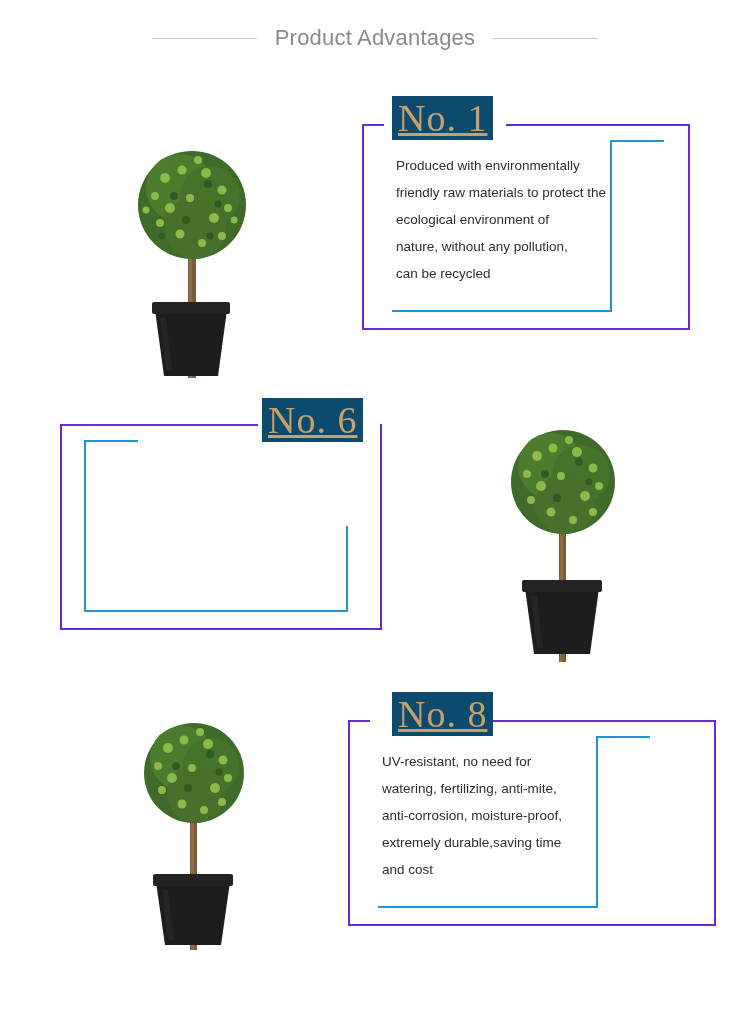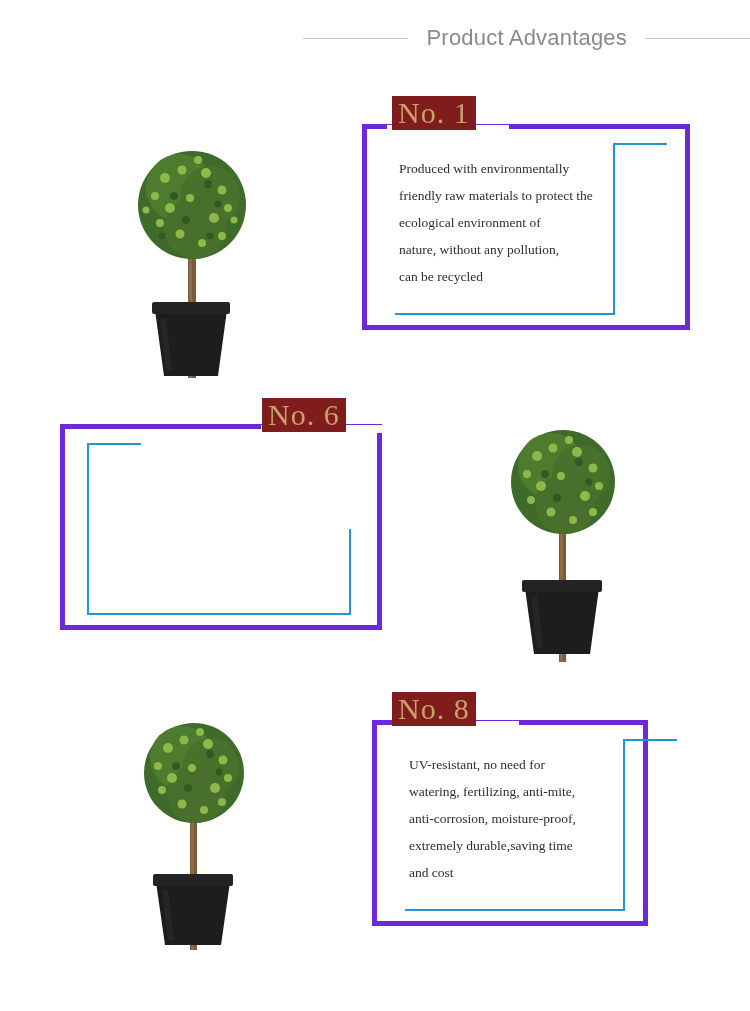--- a/index.html
+++ b/index.html
@@ -18,21 +18,21 @@
 
   
   .page-header {
     position: absolute;
     top: 16px;
     left: 0;
     width: 750px;
     height: 44px;
     display: flex;
     align-items: center;
-    justify-content: flex-end;
+    justify-content: center;
   }
   .header-rule {
     flex: 0 0 auto;
     height: 1px;
     background: #c9c9c9;
     width: 105px;
   }
   .header-title {
     font-size: 22px;
     color: #8a8a8a;
@@ -43,34 +43,34 @@
   }
 
   
   .plant { position: absolute; }
   .plant svg { display: block; }
 
   
   .no-label {
     position: absolute;
     font-family: "Liberation Serif", serif;
-    font-size: 30px;
+    font-size: 38px;
     color: #c8a06a;
     letter-spacing: 1px;
     white-space: nowrap;
     z-index: 5;
-    background: #7f1d1d;
+    background: #0c4a6e;
     padding: 0 6px;
+    text-decoration: underline;
   }
 
   
   .card {
     position: absolute;
-    border: 5px solid #6d28d9;
-    font-family: Liberation Serif, serif;
+    border: 2px solid #6d28d9;
   }
   .card .inner-l {
     position: absolute;
     border-left: 2px solid #2196d6;
   }
   .card .inner-t {
     position: absolute;
     border-top: 2px solid #2196d6;
   }
   .card .inner-r {
@@ -239,21 +239,21 @@
         <circle cx="101" cy="112" r="3.5"></circle>
     </g>
     <path d="M38 222 L112 222 L103 285 L47 285 Z" fill="#1d1d1d"></path>
     <rect x="35" y="214" width="80" height="12" rx="2" fill="#232323"></rect>
     <path d="M44 230 L50 230 L56 280 L50 280 Z" fill="#2b2b2b" opacity="0.7"></path>
   </svg>
 </div>
 
 <div class="no-label" style="left:392px; top:692px;">No. 8</div>
 
-<div class="card" style="left:372px; top:720px; width:276px; height:206px;">
+<div class="card" style="left:348px; top:720px; width:368px; height:206px;">
   <div class="border-mask" style="left:20px; top:-4px; width:122px; height:8px;"></div>
   <div class="inner-l" style="left:246px; top:14px; height:170px;"></div>
   <div class="inner-t" style="left:246px; top:14px; width:54px;"></div>
   <div class="inner-b" style="left:28px; top:184px; width:220px;"></div>
   <div class="card-text" style="left:32px; top:26px; width:268px;">UV-resistant, no need for
 watering, fertilizing, anti-mite,
 anti-corrosion, moisture-proof,
 extremely durable,saving time
 and cost</div>
 </div>

